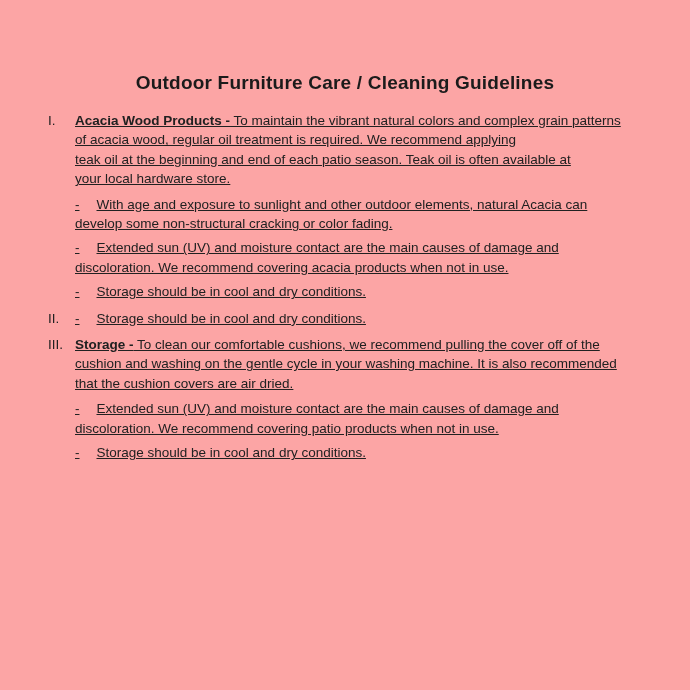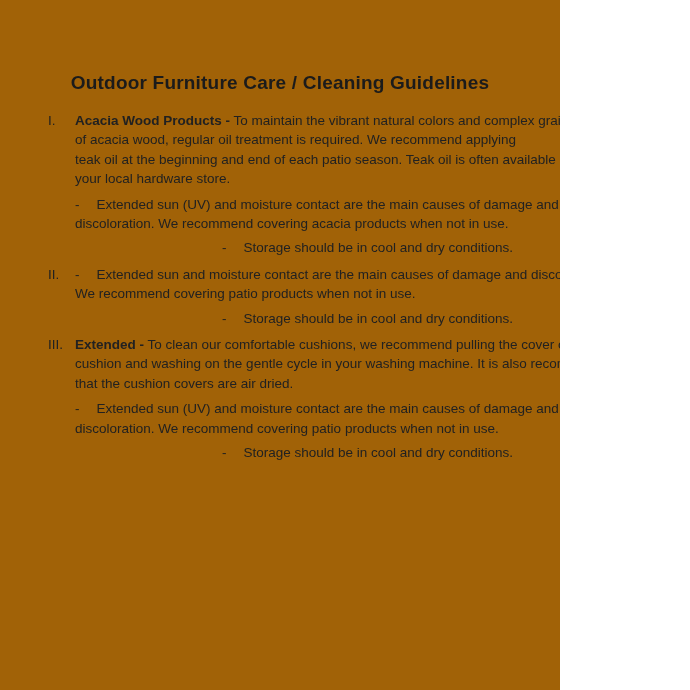--- a/index.html
+++ b/index.html
@@ -2,23 +2,23 @@
 <html><head>
 <meta charset="utf-8">
 <style>
   html, body {
     margin: 0;
     padding: 0;
     background: #ffffff;
   }
   .page {
     position: relative;
-    width: 560px;
+    width: 690px;
     height: 690px;
-    background: #a16207;
+    background: #fca5a5;
     color: #212121;
     font-family: "Liberation Sans", "DejaVu Sans", sans-serif;
     overflow: hidden;
     box-sizing: border-box;
   }
   .title {
     margin: 72px 0 17px 0;
     text-align: center;
     font-size: 19px;
     font-weight: bold;
@@ -37,31 +37,31 @@
     margin-bottom: 7px;
   }
   .num {
     width: 27px;
     flex: 0 0 27px;
     color: #212121;
   }
   .content {
     width: 585px;
     flex: 0 0 585px;
+    text-decoration: underline;
   }
   .content p {
     margin: 0 0 5px 0;
     white-space: pre-line;
   }
   .content p.intro {
     margin-bottom: 6px;
   }
   .content p:last-child {
     margin-bottom: 0;
-    text-align: center;
   }
   .hd {
     font-weight: bold;
   }
   .gap {
     display: inline-block;
     width: 17px;
   }
 </style>
 </head>
@@ -72,39 +72,39 @@
 
   <div class="doc">
 
     <div class="sec">
       <div class="num">I.</div>
       <div class="content">
         <p class="intro"><span class="hd">Acacia Wood Products -</span><span> To maintain the vibrant natural colors and complex grain patterns
 of acacia wood, regular oil treatment is required. We recommend applying
 teak oil at the beginning and end of each patio season. Teak oil is often available at
 your local hardware store.</span></p>
+        <p class="bullet"><span class="dash">-</span><span class="gap"></span><span>With age and exposure to sunlight and other outdoor elements, natural Acacia can
+develop some non-structural cracking or color fading.</span></p>
         <p class="bullet"><span class="dash">-</span><span class="gap"></span><span>Extended sun (UV) and moisture contact are the main causes of damage and
 discoloration. We recommend covering acacia products when not in use.</span></p>
         <p class="bullet"><span class="dash">-</span><span class="gap"></span><span>Storage should be in cool and dry conditions.</span></p>
       </div>
     </div>
 
     <div class="sec">
       <div class="num">II.</div>
       <div class="content">
-        <p class="bullet"><span class="dash">-</span><span class="gap"></span><span>Extended sun and moisture contact are the main causes of damage and discoloration.
-We recommend covering patio products when not in use.</span></p>
         <p class="bullet"><span class="dash">-</span><span class="gap"></span><span>Storage should be in cool and dry conditions.</span></p>
       </div>
     </div>
 
     <div class="sec">
       <div class="num">III.</div>
       <div class="content">
-        <p class="intro"><span class="hd">Extended -</span><span> To clean our comfortable cushions, we recommend pulling the cover off of the
+        <p class="intro"><span class="hd">Storage -</span><span> To clean our comfortable cushions, we recommend pulling the cover off of the
 cushion and washing on the gentle cycle in your washing machine. It is also recommended
 that the cushion covers are air dried.</span></p>
         <p class="bullet"><span class="dash">-</span><span class="gap"></span><span>Extended sun (UV) and moisture contact are the main causes of damage and
 discoloration. We recommend covering patio products when not in use.</span></p>
         <p class="bullet"><span class="dash">-</span><span class="gap"></span><span>Storage should be in cool and dry conditions.</span></p>
       </div>
     </div>
 
   </div>
 </div>

